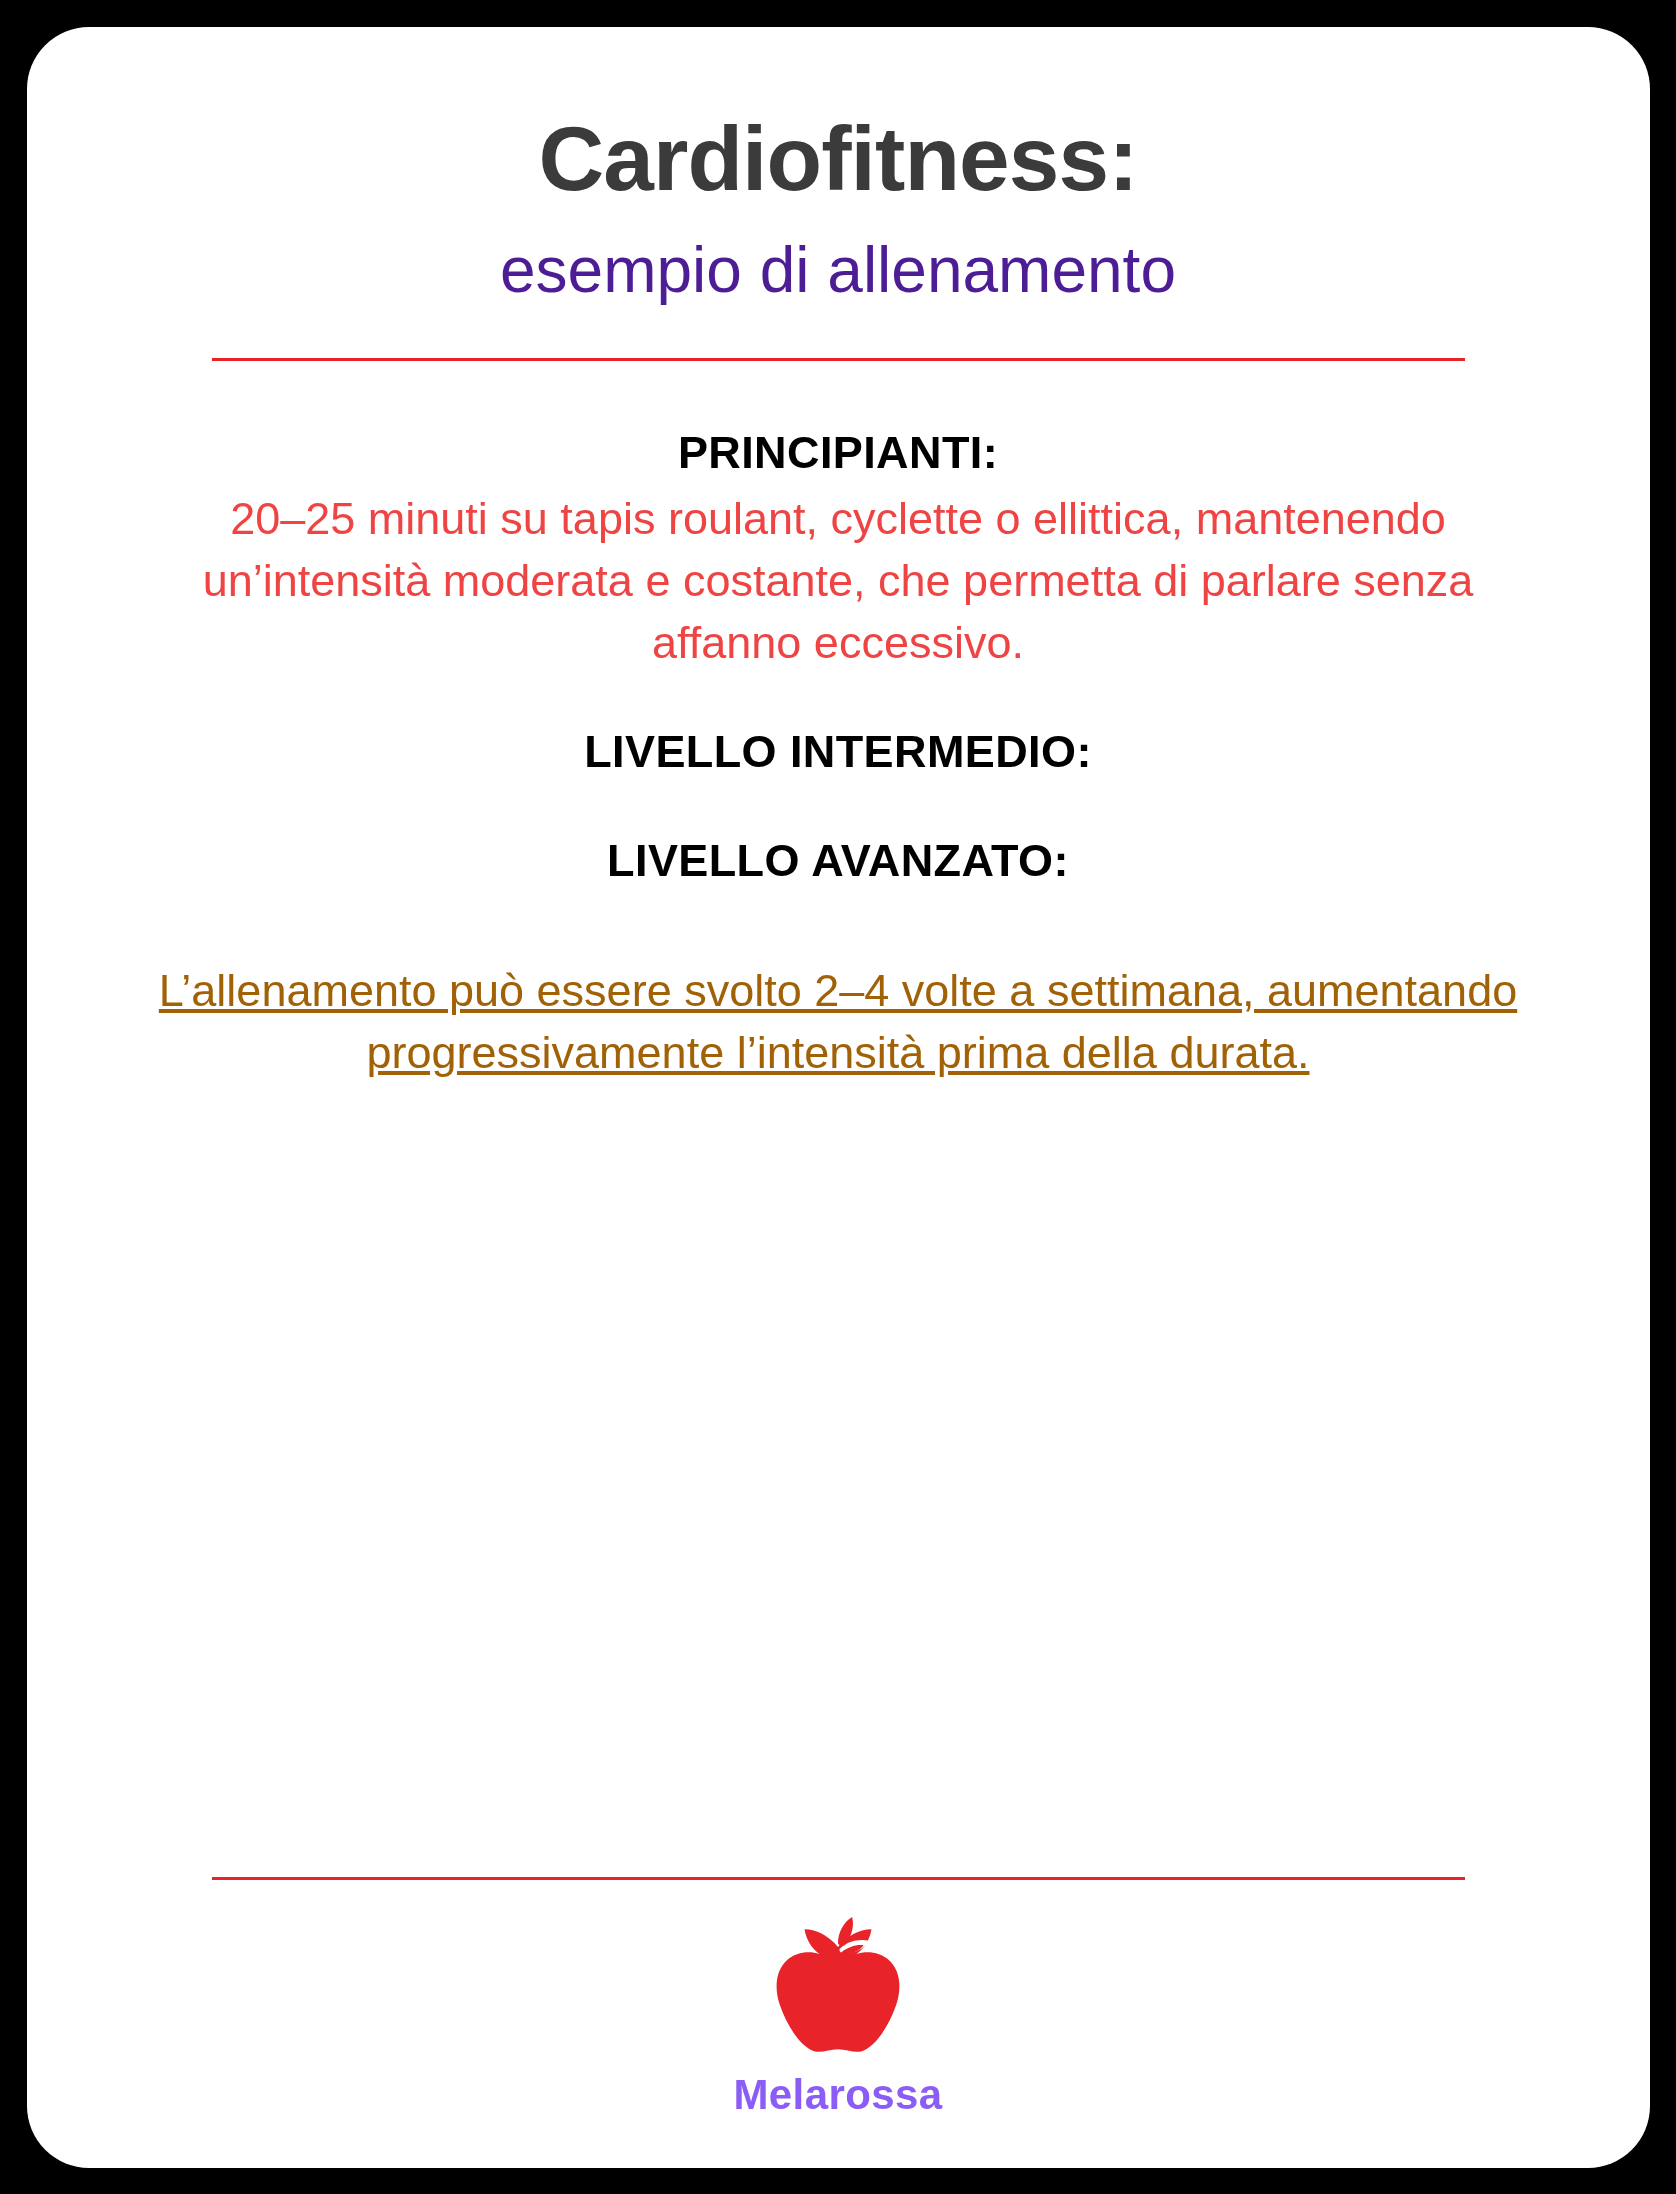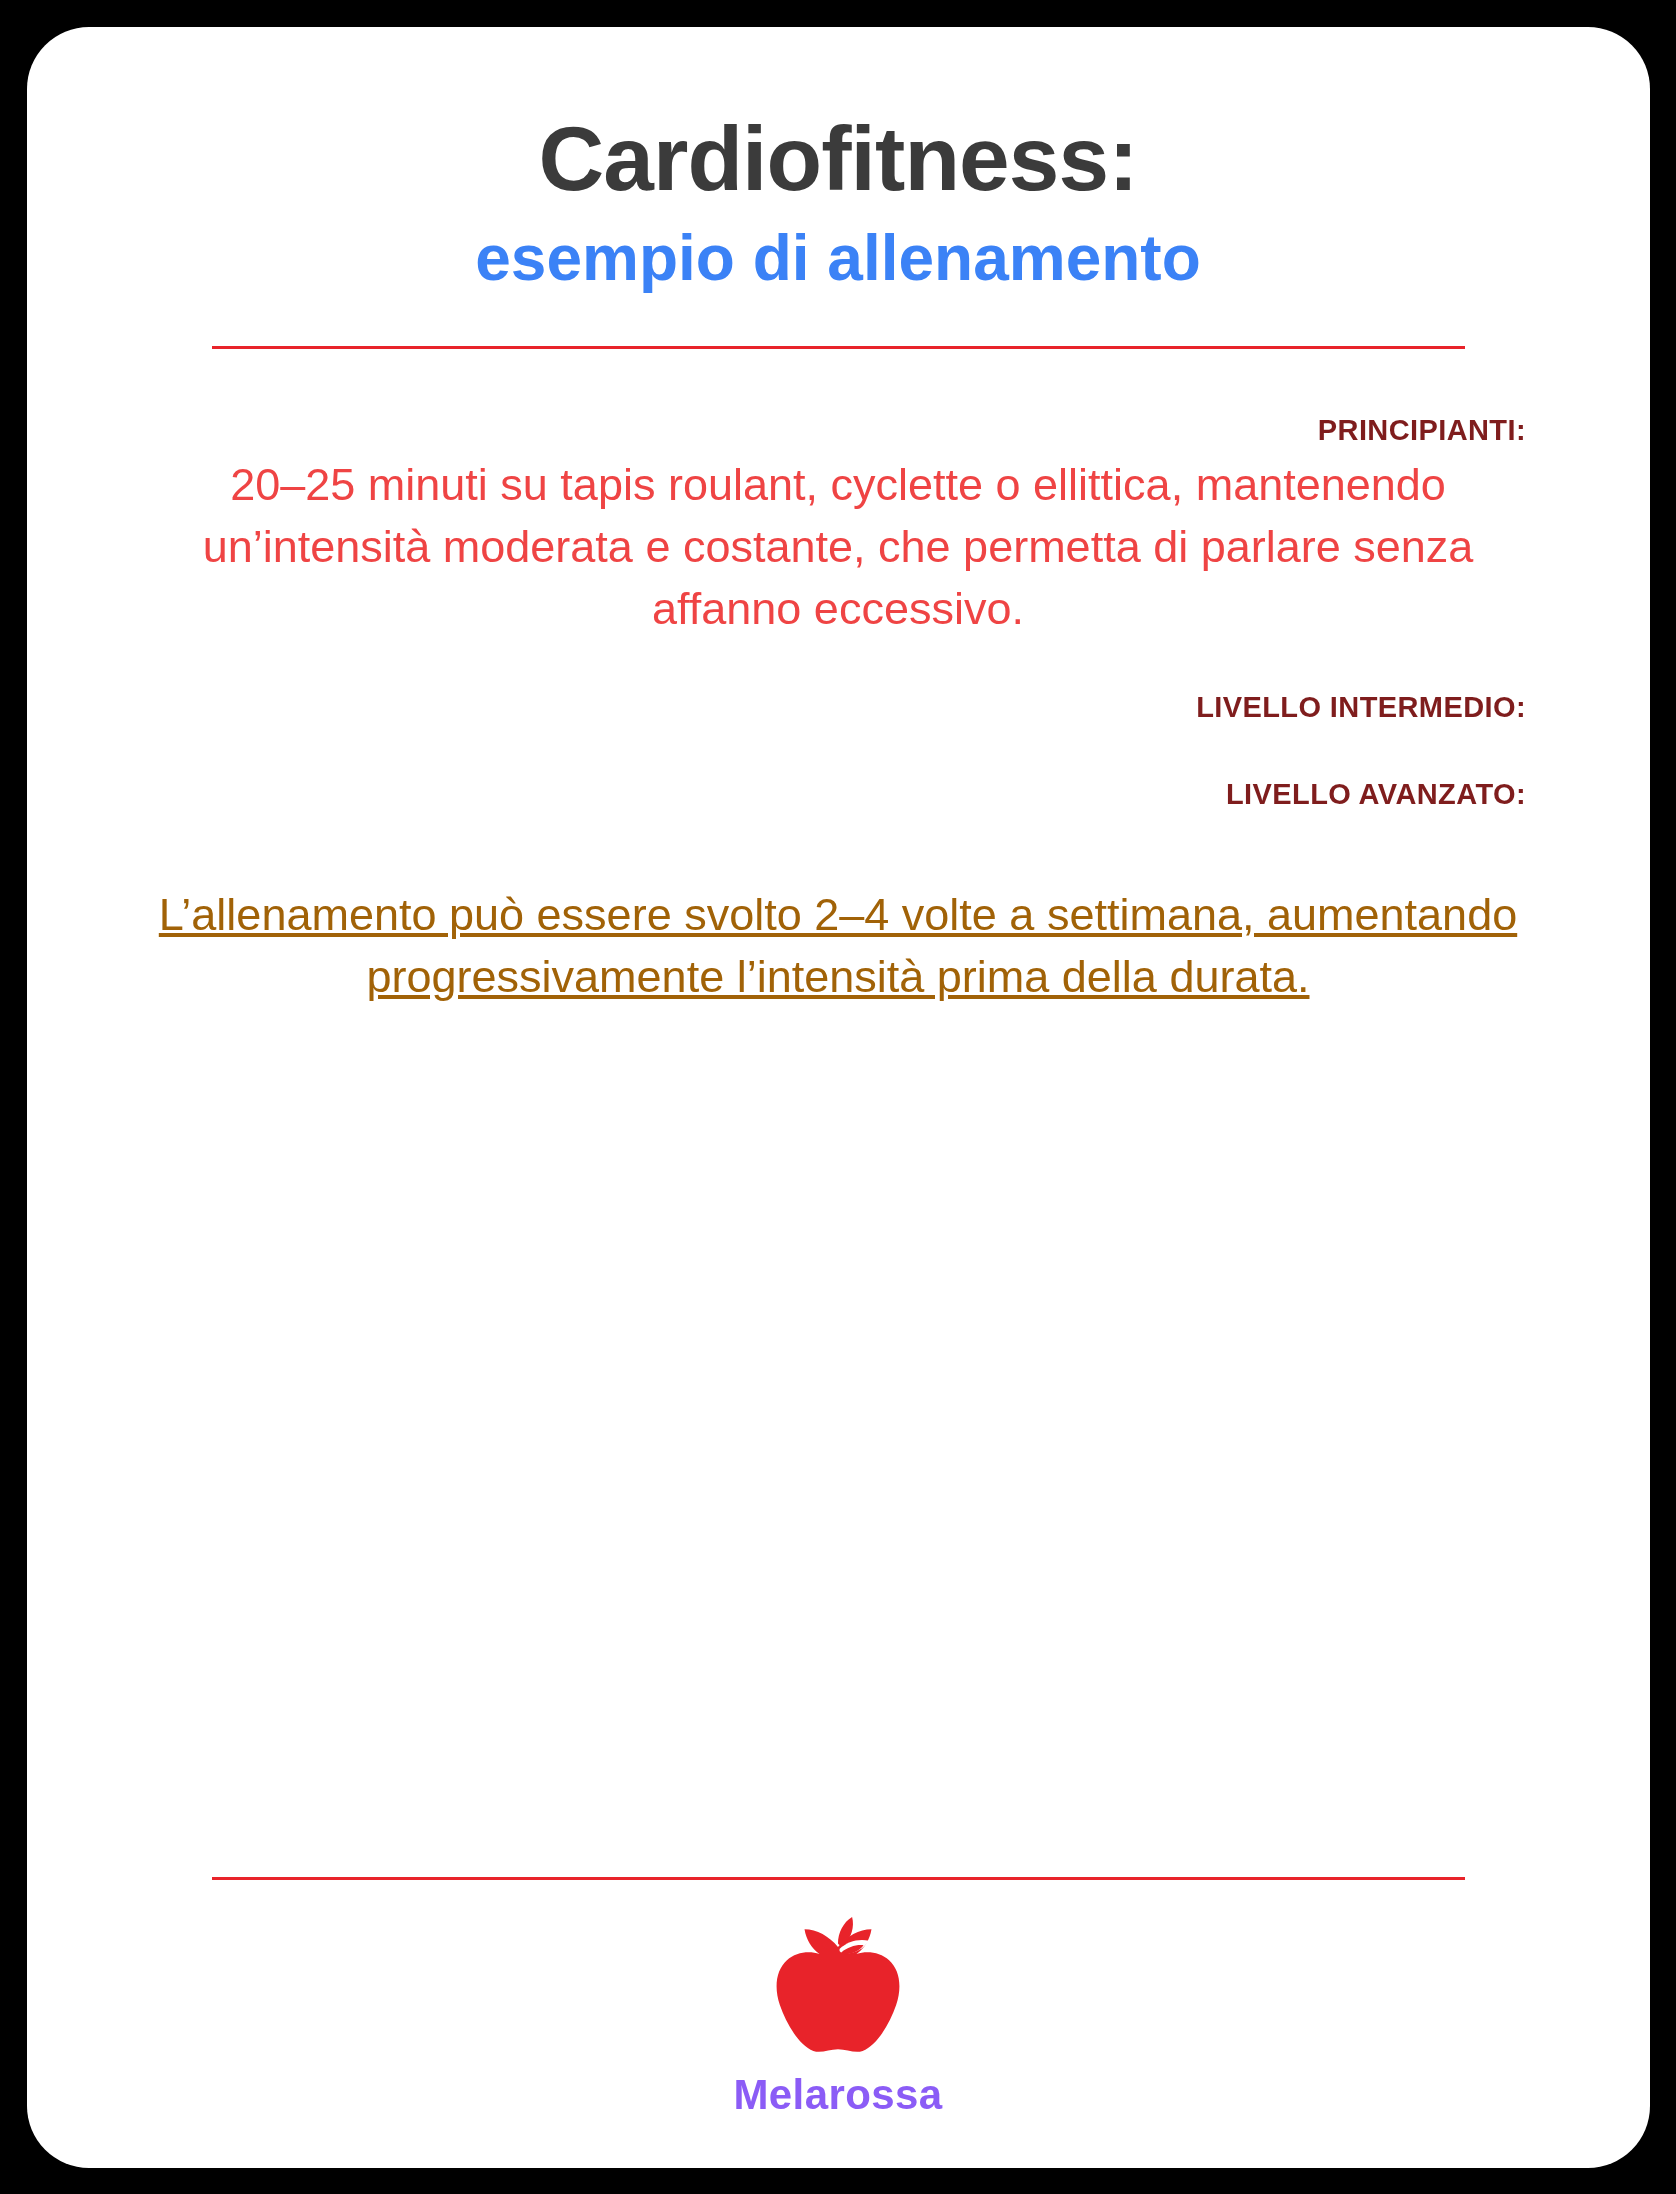--- a/index.html
+++ b/index.html
@@ -33,24 +33,24 @@
   }
   .title-main {
     font-size: 91px;
     font-weight: 700;
     color: #3b3b3b;
     letter-spacing: -0.9px;
     line-height: 1.05;
   }
   .title-sub {
     font-size: 64px;
-    font-weight: 700;
-    color: #3b82f6;
+    font-weight: 400;
+    color: #4c1d95;
     line-height: 1.2;
-    margin-top: 14px;
+    margin-top: 26px;
   }
   .rule {
     width: 1253px;
     height: 3.5px;
     background: #e8232a;
     margin: 0 auto;
   }
   .rule-top {
     margin-top: 49px;
   }
@@ -63,27 +63,26 @@
     margin-top: 62px;
     flex: 0 0 auto;
   }
   .section {
     margin-bottom: 48px;
   }
   .section:last-child {
     margin-bottom: 0;
   }
   .sec-head {
-    font-size: 29px;
+    font-size: 45px;
     font-weight: 700;
-    color: #7f1d1d;
+    color: #000000;
     letter-spacing: 0.4px;
     line-height: 1.35;
     margin-bottom: 3.5px;
-    text-align: right;
   }
   .sec-body {
     font-size: 45px;
     font-weight: 400;
     color: #ef4444;
     line-height: 1.38;
   }
   .closing {
     font-size: 45px;
     font-weight: 400;

